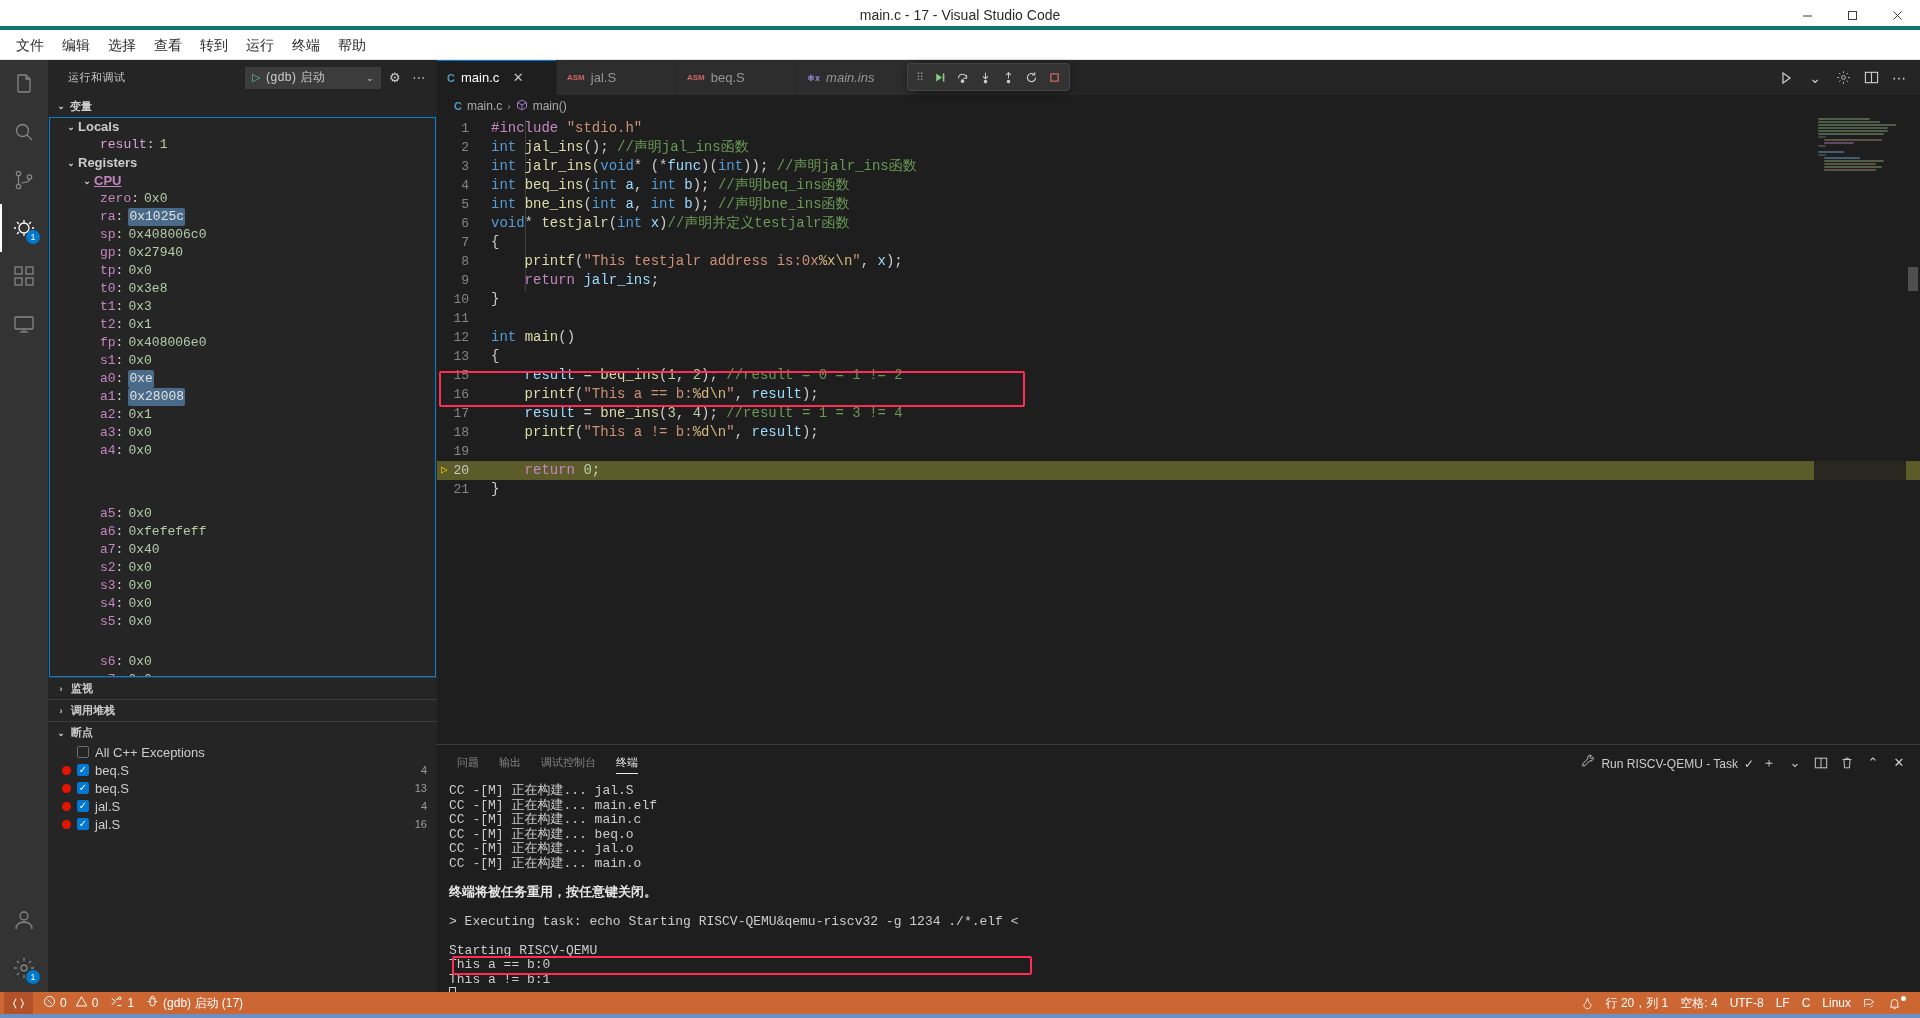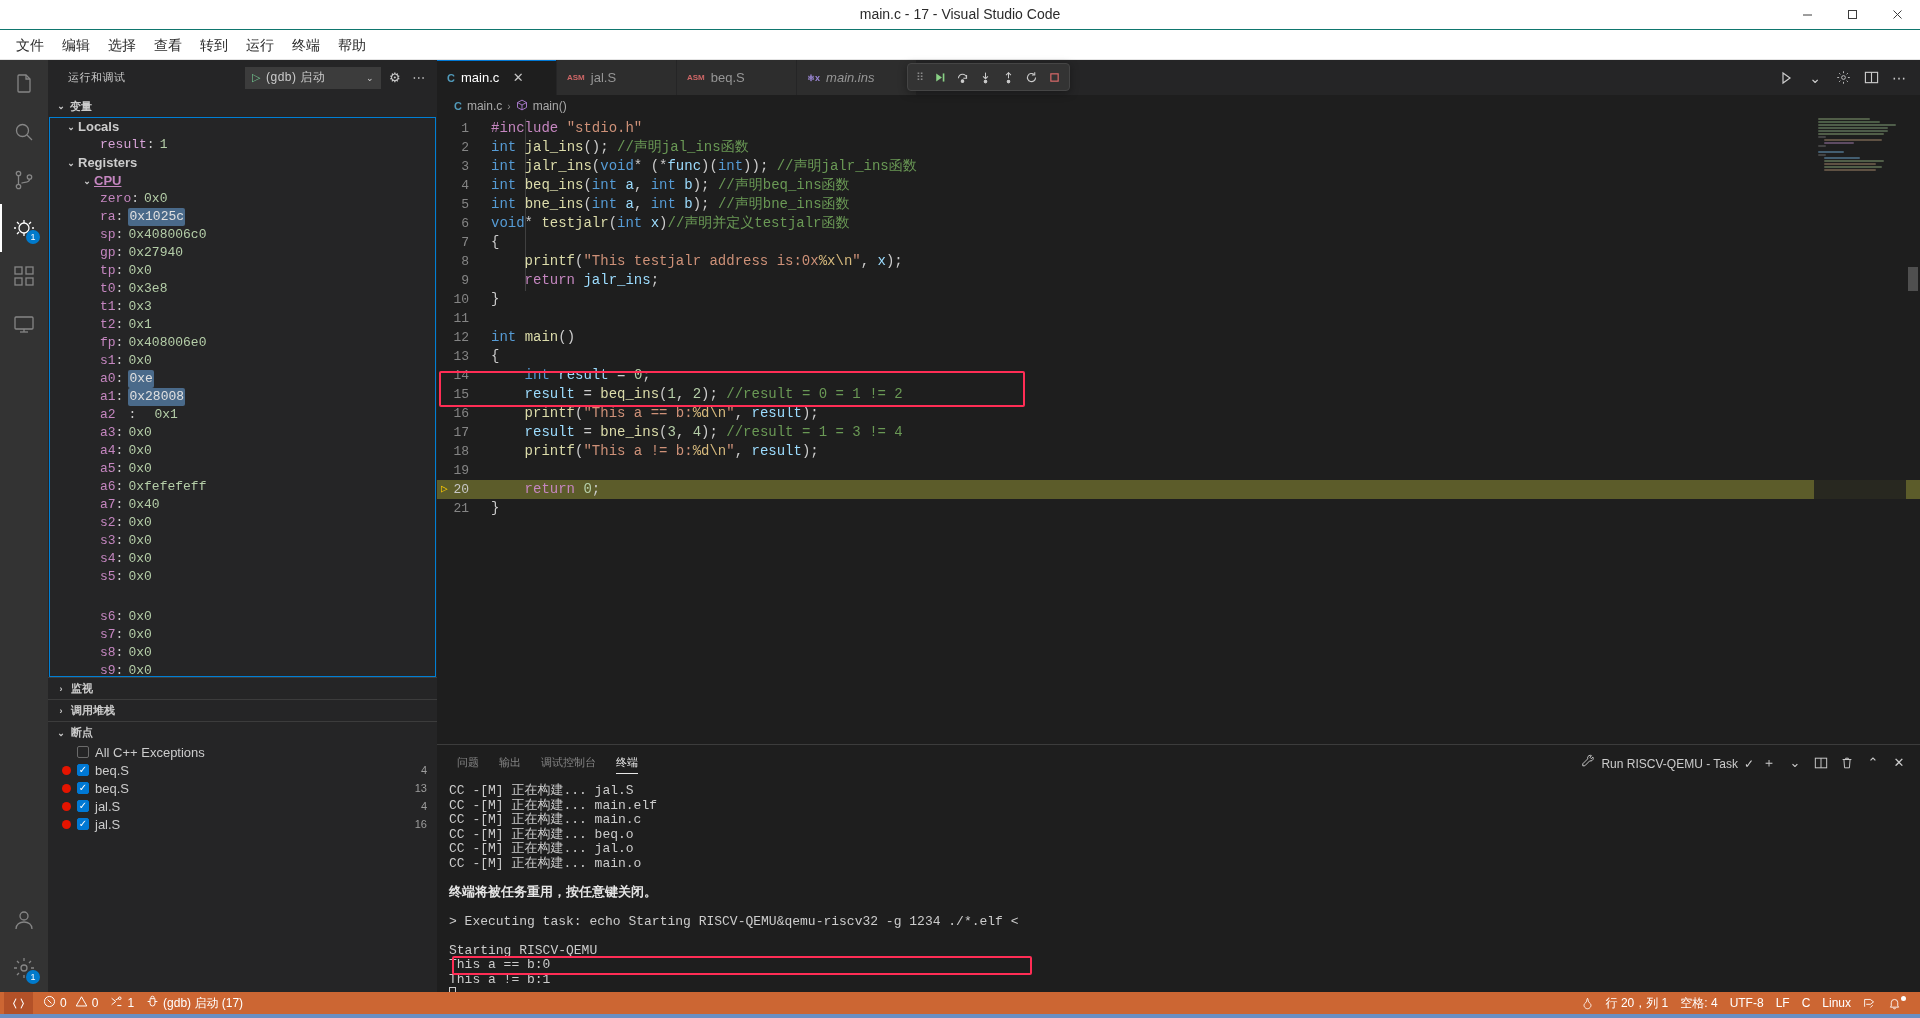--- a/index.html
+++ b/index.html
@@ -10,22 +10,22 @@
     font-family: "Liberation Sans", sans-serif;
     font-size: 13px;
     color: #cccccc;
     -webkit-font-smoothing: antialiased;
   }
   #app { width: 1920px; height: 1018px; display: flex; flex-direction: column; position: relative; }
 
   
   .titlebar {
     height: 30px; background: #ffffff; color: #333333;
-    display: flex; align-items: flex-end; position: relative; flex: 0 0 30px;
-    border-bottom: 1px solid #0f766e;
+    display: flex; align-items: flex-start; position: relative; flex: 0 0 30px;
+    border-bottom: 4px solid #0f766e;
   }
   .titlebar .title {
     position: absolute; left: 0; right: 0; text-align: center;
     font-size: 14px; color: #2b2b2b; line-height: 30px;
   }
   .win-ctrls { margin-left: auto; display: flex; height: 30px; z-index: 2; }
   .win-ctrls .wb {
     width: 45px; height: 30px; display: flex; align-items: center; justify-content: center;
     color: #3c3c3c; font-size: 13px;
   }
@@ -442,36 +442,36 @@
             <div class="var-row" style="padding-left: 50px;">
               <span class="var-name reg">a0</span>
               <span class="var-sep">:</span>
               <span class="var-val changed">0xe</span>
             </div>
             <div class="var-row" style="padding-left: 50px;">
               <span class="var-name reg">a1</span>
               <span class="var-sep">:</span>
               <span class="var-val changed">0x28008</span>
             </div>
-            <div class="var-row" style="padding-left: 50px; gap: 13px;">
+            <div class="var-row" style="padding-left: 50px;">
               <span class="var-name reg">a2</span>
               <span class="var-sep">:</span>
               <span class="var-val">0x1</span>
             </div>
             <div class="var-row" style="padding-left: 50px;">
               <span class="var-name reg">a3</span>
               <span class="var-sep">:</span>
               <span class="var-val">0x0</span>
             </div>
             <div class="var-row" style="padding-left: 50px;">
               <span class="var-name reg">a4</span>
               <span class="var-sep">:</span>
               <span class="var-val">0x0</span>
             </div>
-            <div class="var-row" style="padding-left: 50px;">
+            <div class="var-row" style="padding-left: 50px; margin-top: 45px;">
               <span class="var-name reg">a5</span>
               <span class="var-sep">:</span>
               <span class="var-val">0x0</span>
             </div>
             <div class="var-row" style="padding-left: 50px;">
               <span class="var-name reg">a6</span>
               <span class="var-sep">:</span>
               <span class="var-val">0xfefefeff</span>
             </div>
             <div class="var-row" style="padding-left: 50px;">
@@ -725,24 +725,20 @@
             </div>
             <div class="cl">
               <span class="gutter">12</span>
               <span class="ctext"><span class="k">int</span><span class="pn"> </span><span class="fn">main</span><span class="pn">()</span></span>
             </div>
             <div class="cl">
               <span class="gutter">13</span>
               <span class="ctext"><span class="pn">{</span></span>
             </div>
             <div class="cl">
-              <span class="gutter">14</span>
-              <span class="ctext"><span class="pn">    </span><span class="k">int</span><span class="pn"> </span><span class="id">result</span><span class="pn"> = </span><span class="nm">0</span><span class="pn">;</span></span>
-            </div>
-            <div class="cl">
               <span class="gutter">15</span>
               <span class="ctext"><span class="pn">    </span><span class="id">result</span><span class="pn"> = </span><span class="fn">beq_ins</span><span class="pn">(</span><span class="nm">1</span><span class="pn">, </span><span class="nm">2</span><span class="pn">); </span><span class="cm">//result = 0 = 1 != 2</span></span>
             </div>
             <div class="cl">
               <span class="gutter">16</span>
               <span class="ctext"><span class="pn">    </span><span class="fn">printf</span><span class="pn">(</span><span class="st">"This a == b:</span><span class="esc">%d</span><span class="esc">\n</span><span class="st">"</span><span class="pn">, </span><span class="id">result</span><span class="pn">);</span></span>
             </div>
             <div class="cl">
               <span class="gutter">17</span>
               <span class="ctext"><span class="pn">    </span><span class="id">result</span><span class="pn"> = </span><span class="fn">bne_ins</span><span class="pn">(</span><span class="nm">3</span><span class="pn">, </span><span class="nm">4</span><span class="pn">); </span><span class="cm">//result = 1 = 3 != 4</span></span>

